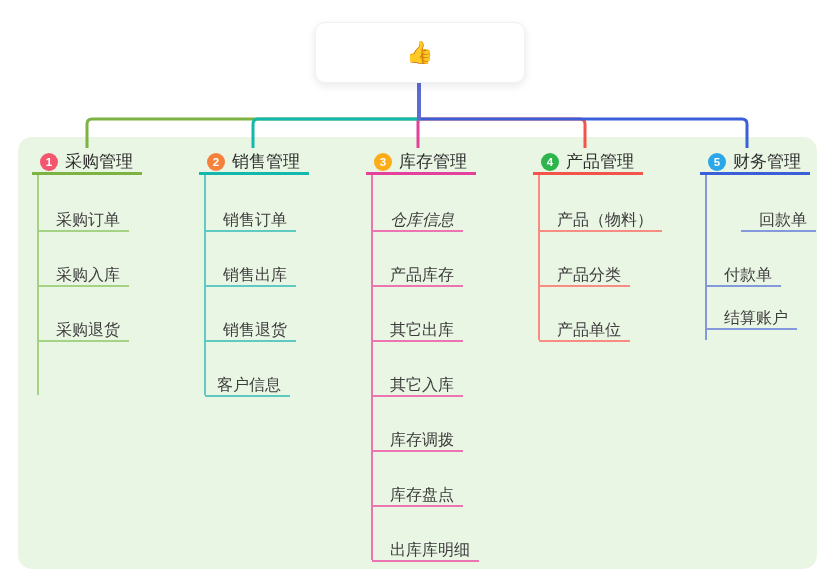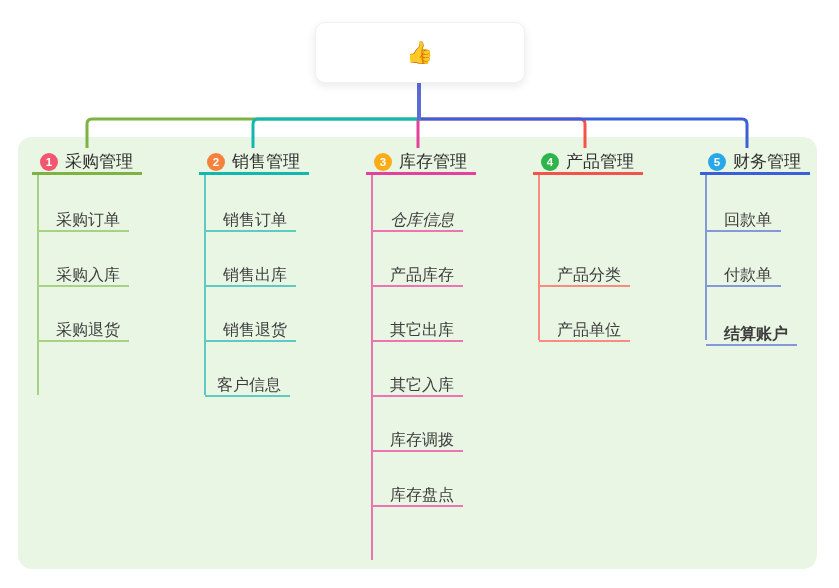--- a/index.html
+++ b/index.html
@@ -90,32 +90,34 @@
   <div class="branch-title" style="border-bottom-color: rgb(227, 65, 156);">
     <span class="badge" style="background-color: rgb(251, 172, 22);">3</span>
     <span>库存管理</span>
   </div>
   <div class="sub-node" style="top: 210px; border-bottom-color: rgb(238, 116, 177); font-style: italic;">仓库信息</div>
   <div class="sub-node" style="top: 265px; border-bottom-color: rgb(238, 116, 177);">产品库存</div>
   <div class="sub-node" style="top: 320px; border-bottom-color: rgb(238, 116, 177);">其它出库</div>
   <div class="sub-node" style="top: 375px; border-bottom-color: rgb(238, 116, 177);">其它入库</div>
   <div class="sub-node" style="top: 430px; border-bottom-color: rgb(238, 116, 177);">库存调拨</div>
   <div class="sub-node" style="top: 485px; border-bottom-color: rgb(238, 116, 177);">库存盘点</div>
+  <div class="sub-node" style="top: 540px; border-bottom-color: rgb(238, 116, 177);">出库库明细</div>
 </div>
 
 <div class="branch" style="left:533px">
   <div class="branch-title" style="border-bottom-color: rgb(244, 83, 75);">
     <span class="badge" style="background-color: rgb(45, 181, 75);">4</span>
     <span>产品管理</span>
   </div>
+  <div class="sub-node" style="top: 210px; border-bottom-color: rgb(248, 140, 130);">产品（物料）</div>
   <div class="sub-node" style="top: 265px; border-bottom-color: rgb(248, 140, 130);">产品分类</div>
   <div class="sub-node" style="top: 320px; border-bottom-color: rgb(248, 140, 130);">产品单位</div>
 </div>
 
 <div class="branch" style="left:700px">
   <div class="branch-title" style="border-bottom-color: rgb(58, 95, 216);">
     <span class="badge" style="background-color: rgb(42, 167, 232);">5</span>
     <span>财务管理</span>
   </div>
-  <div class="sub-node" style="top: 210px; border-bottom-color: rgb(132, 153, 220);">回款单</div>
+  <div class="sub-node" style="top: 210px; border-bottom-color: rgb(132, 153, 220); margin-left: 35px;">回款单</div>
   <div class="sub-node" style="top: 265px; border-bottom-color: rgb(132, 153, 220);">付款单</div>
-  <div class="sub-node" style="top: 324px; border-bottom-color: rgb(132, 153, 220); font-weight: bold;">结算账户</div>
+  <div class="sub-node" style="top: 308px; border-bottom-color: rgb(132, 153, 220);">结算账户</div>
 </div>
 
 </body></html>

